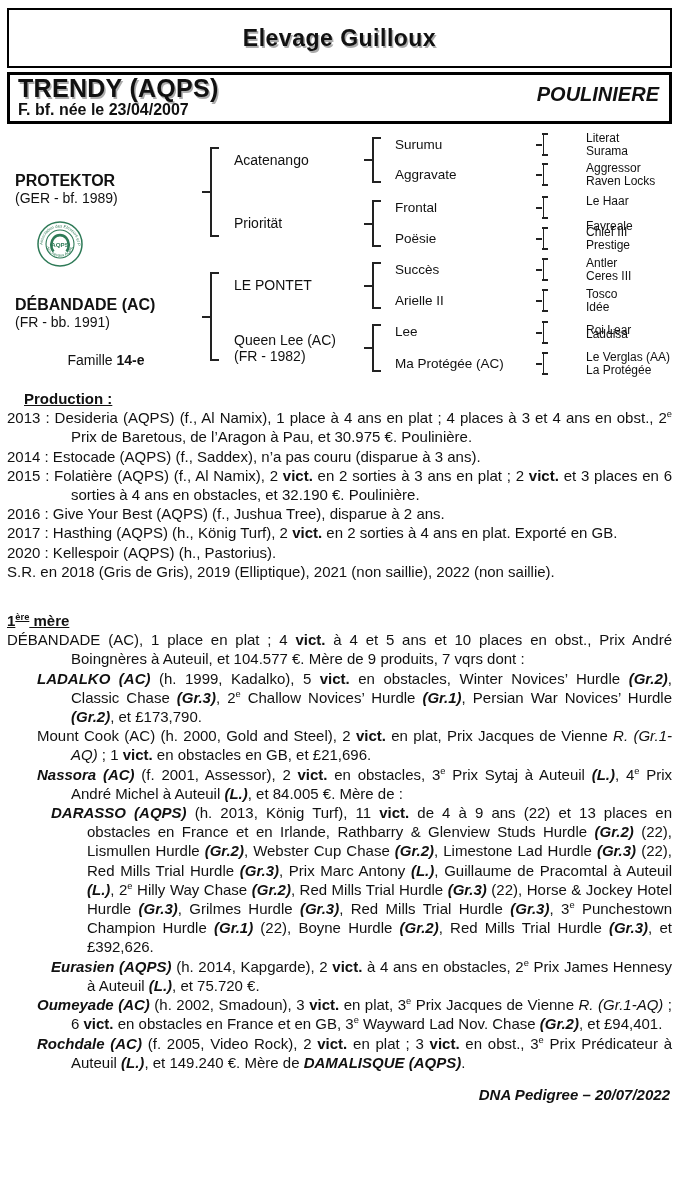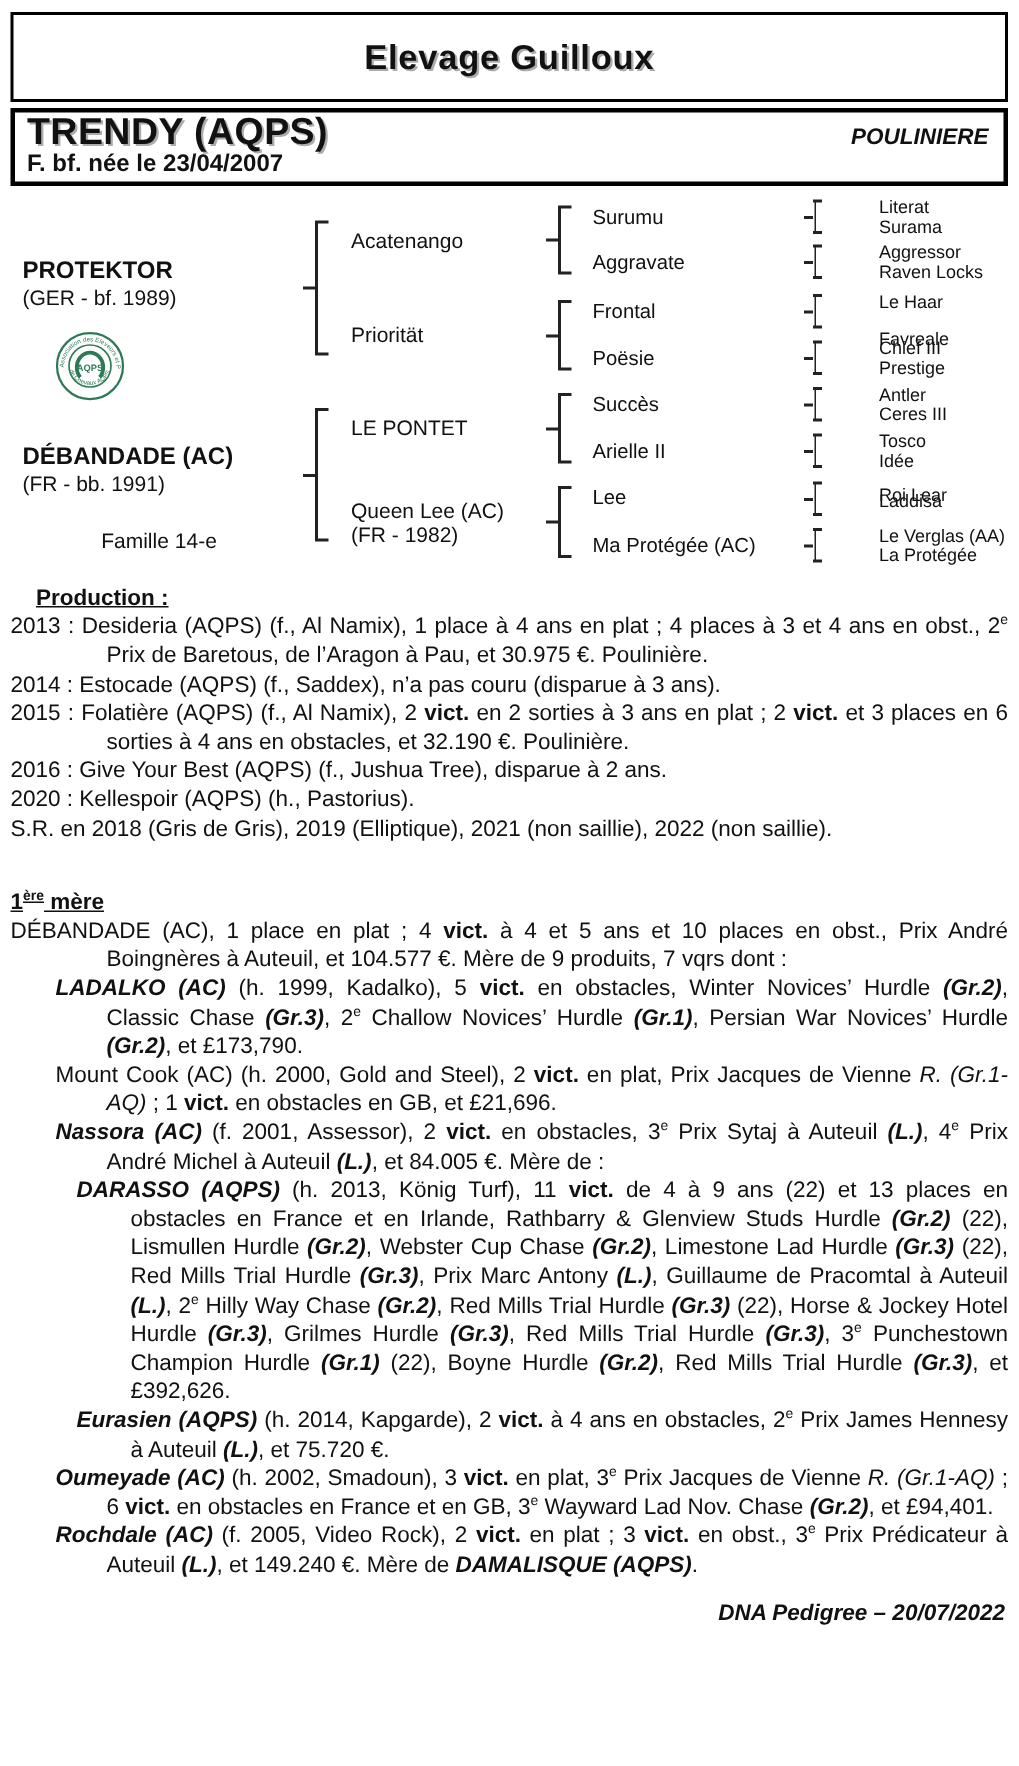--- a/index.html
+++ b/index.html
@@ -5,33 +5,33 @@
   html,body{margin:0;padding:0;background:#fff;}
   body{width:679px;height:1177px;position:relative;font-family:"Liberation Sans",sans-serif;color:#111;}
   .page{position:absolute;inset:0;padding:8px 7px 0 7px;box-sizing:border-box;}
 
   
   .box1{border:2px solid #000;height:56px;display:flex;align-items:center;justify-content:center;}
   .farm-title{font-size:23px;font-weight:bold;letter-spacing:.5px;text-shadow:1.5px 1.5px 0 rgba(70,70,70,.45);}
   .box2{border:3px solid #000;margin-top:4px;position:relative;padding:1px 8px 3px 8px;}
   .subject-name{font-size:25px;font-weight:bold;line-height:25px;letter-spacing:.3px;text-shadow:1.5px 1.5px 0 rgba(70,70,70,.45);}
   .subject-birth{font-size:16px;font-weight:bold;line-height:17px;}
-  .role{position:absolute;top:8px;right:10px;font-size:15px;font-weight:bold;font-style:italic;}
+  .role{position:absolute;top:8px;right:10px;font-size:20px;font-weight:bold;font-style:italic;}
 
   
   .tree{position:relative;height:252px;margin-top:4px;}
   .tree span, .tree div{box-sizing:border-box;}
   .g1{position:absolute;left:8px;width:182px;text-align:left;}
   .g1 .nm{display:block;font-weight:bold;font-size:16px;line-height:18px;}
   .g1 .sub{display:block;font-size:14px;line-height:16px;}
   .g2{position:absolute;left:227px;font-size:14px;line-height:16px;white-space:nowrap;}
   .g3{position:absolute;left:388px;font-size:13.5px;line-height:16px;white-space:nowrap;}
   .g4{position:absolute;left:551px;font-size:12px;line-height:13px;white-space:nowrap;margin-left:28px;}
   .fam{position:absolute;left:8px;width:182px;font-size:14px;display:flex;justify-content:center;gap:4px;}
-  .fam b{font-weight:normal;}
+  .fam b{font-weight:bold;}
   .brk{position:absolute;border-left:2px solid #222;}
   .brk::before,.brk::after{content:"";position:absolute;left:-2px;width:9px;height:2px;background:#222;}
   .brk::before{top:-1px;}
   .brk::after{bottom:-1px;}
   .brk i{position:absolute;left:-10px;top:50%;margin-top:-1px;width:8px;height:2px;background:#222;}
   .brk.sm{border-left-width:1.8px;}
   .brk.sm::before,.brk.sm::after{width:6px;}
   .brk.sm i{width:6px;left:-8px;}
   .logo{position:absolute;left:30px;top:92px;}
 
@@ -174,20 +174,21 @@
     <span class="g4" style="top:236px">La Protégée</span>
   </div>
 
   <div class="sec">
 
     <p class="prodhead"><span style="font-weight: bold; text-decoration: underline; margin-left: 17px;">Production :</span></p>
     <p class="ind0"><span>2013 : Desideria (AQPS) (f., Al Namix), 1 place à 4 ans en plat ; 4 places à 3 et 4 ans en obst., 2</span><sup>e</sup><span> Prix de Baretous, de l’Aragon à Pau, et 30.975 €. Poulinière.</span></p>
     <p class="ind0"><span>2014 : Estocade (AQPS) (f., Saddex), n’a pas couru (disparue à 3 ans).</span></p>
     <p class="ind0"><span>2015 : Folatière (AQPS) (f., Al Namix), 2 </span><span style="font-weight: bold;">vict.</span><span> en 2 sorties à 3 ans en plat ; 2 </span><span style="font-weight: bold;">vict.</span><span> et 3 places en 6 sorties à 4 ans en obstacles, et 32.190 €. Poulinière.</span></p>
     <p class="ind0"><span>2016 : Give Your Best (AQPS) (f., Jushua Tree), disparue à 2 ans.</span></p>
+    <p class="ind0"><span>2017 : Hasthing (AQPS) (h., König Turf), 2 </span><span style="font-weight: bold;">vict.</span><span> en 2 sorties à 4 ans en plat. Exporté en GB.</span></p>
     <p class="ind0"><span>2020 : Kellespoir (AQPS) (h., Pastorius).</span></p>
     <p><span>S.R. en 2018 (Gris de Gris), 2019 (Elliptique), 2021 (non saillie), 2022 (non saillie).</span></p>
 
     <p class="marehead"><span style="font-weight: bold; text-decoration: underline;">1</span><sup style="font-weight: bold; text-decoration: underline;">ère</sup><span style="font-weight: bold; text-decoration: underline;"> mère</span></p>
     <p class="ind0"><span>DÉBANDADE (AC), 1 place en plat ; 4 </span><span style="font-weight: bold;">vict.</span><span> à 4 et 5 ans et 10 places en obst., Prix André Boingnères à Auteuil, et 104.577 €. Mère de 9 produits, 7 vqrs dont :</span></p>
     <p class="m1"><span style="font-weight: bold; font-style: italic;">LADALKO (AC)</span><span> (h. 1999, Kadalko), 5 </span><span style="font-weight: bold;">vict.</span><span> en obstacles, Winter Novices’ Hurdle </span><span style="font-weight: bold; font-style: italic;">(Gr.2)</span><span>, Classic Chase </span><span style="font-weight: bold; font-style: italic;">(Gr.3)</span><span>, 2</span><sup>e</sup><span> Challow Novices’ Hurdle </span><span style="font-weight: bold; font-style: italic;">(Gr.1)</span><span>, Persian War Novices’ Hurdle </span><span style="font-weight: bold; font-style: italic;">(Gr.2)</span><span>, et £173,790.</span></p>
     <p class="m1"><span>Mount Cook (AC) (h. 2000, Gold and Steel), 2 </span><span style="font-weight: bold;">vict.</span><span> en plat, Prix Jacques de Vienne </span><span style="font-style: italic;">R. (Gr.1-AQ)</span><span> ; 1 </span><span style="font-weight: bold;">vict.</span><span> en obstacles en GB, et £21,696.</span></p>
     <p class="m1"><span style="font-weight: bold; font-style: italic;">Nassora (AC)</span><span> (f. 2001, Assessor), 2 </span><span style="font-weight: bold;">vict.</span><span> en obstacles, 3</span><sup>e</sup><span> Prix Sytaj à Auteuil </span><span style="font-weight: bold; font-style: italic;">(L.)</span><span>, 4</span><sup>e</sup><span> Prix André Michel à Auteuil </span><span style="font-weight: bold; font-style: italic;">(L.)</span><span>, et 84.005 €. Mère de :</span></p>
     <p class="m2"><span style="font-weight: bold; font-style: italic;">DARASSO (AQPS)</span><span> (h. 2013, König Turf), 11 </span><span style="font-weight: bold;">vict.</span><span> de 4 à 9 ans (22) et 13 places en obstacles en France et en Irlande, Rathbarry &amp; Glenview Studs Hurdle </span><span style="font-weight: bold; font-style: italic;">(Gr.2)</span><span> (22), Lismullen Hurdle </span><span style="font-weight: bold; font-style: italic;">(Gr.2)</span><span>, Webster Cup Chase </span><span style="font-weight: bold; font-style: italic;">(Gr.2)</span><span>, Limestone Lad Hurdle </span><span style="font-weight: bold; font-style: italic;">(Gr.3)</span><span> (22), Red Mills Trial Hurdle </span><span style="font-weight: bold; font-style: italic;">(Gr.3)</span><span>, Prix Marc Antony </span><span style="font-weight: bold; font-style: italic;">(L.)</span><span>, Guillaume de Pracomtal à Auteuil </span><span style="font-weight: bold; font-style: italic;">(L.)</span><span>, 2</span><sup>e</sup><span> Hilly Way Chase </span><span style="font-weight: bold; font-style: italic;">(Gr.2)</span><span>, Red Mills Trial Hurdle </span><span style="font-weight: bold; font-style: italic;">(Gr.3)</span><span> (22), Horse &amp; Jockey Hotel Hurdle </span><span style="font-weight: bold; font-style: italic;">(Gr.3)</span><span>, Grilmes Hurdle </span><span style="font-weight: bold; font-style: italic;">(Gr.3)</span><span>, Red Mills Trial Hurdle </span><span style="font-weight: bold; font-style: italic;">(Gr.3)</span><span>, 3</span><sup>e</sup><span> Punchestown Champion Hurdle </span><span style="font-weight: bold; font-style: italic;">(Gr.1)</span><span> (22), Boyne Hurdle </span><span style="font-weight: bold; font-style: italic;">(Gr.2)</span><span>, Red Mills Trial Hurdle </span><span style="font-weight: bold; font-style: italic;">(Gr.3)</span><span>, et £392,626.</span></p>
     <p class="m2"><span style="font-weight: bold; font-style: italic;">Eurasien (AQPS)</span><span> (h. 2014, Kapgarde), 2 </span><span style="font-weight: bold;">vict.</span><span> à 4 ans en obstacles, 2</span><sup>e</sup><span> Prix James Hennesy à Auteuil </span><span style="font-weight: bold; font-style: italic;">(L.)</span><span>, et 75.720 €.</span></p>

